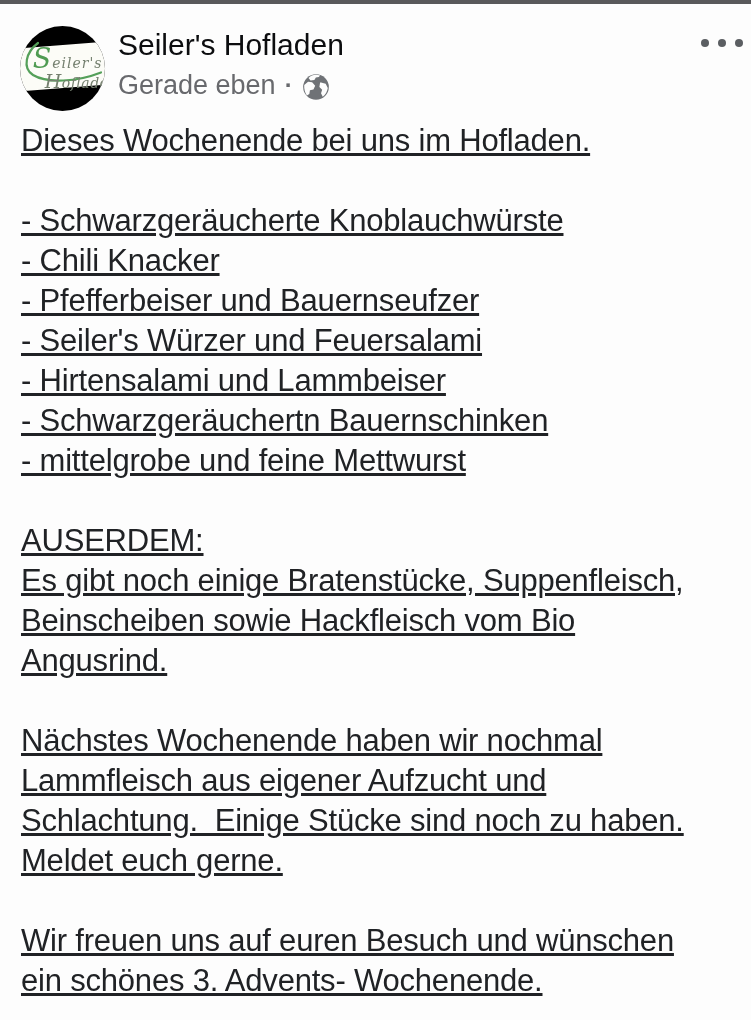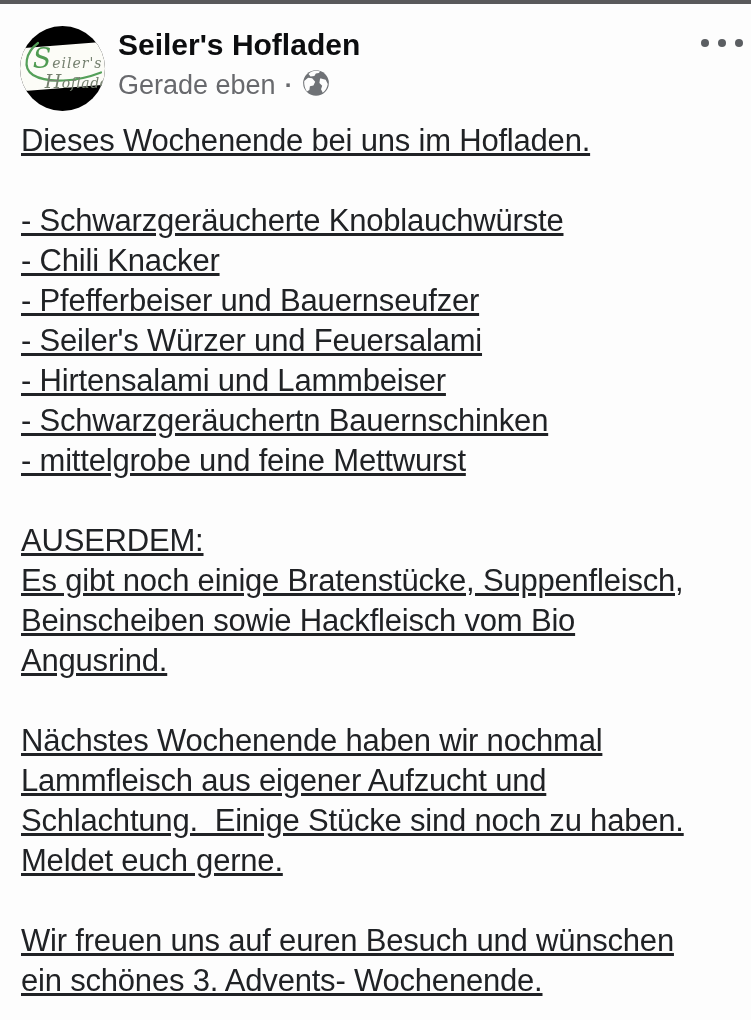--- a/index.html
+++ b/index.html
@@ -69,30 +69,30 @@
     letter-spacing: 0.5px;
     color: #75806f;
     line-height: 1;
   }
   .logo-word2::first-letter { font-size: 19px; }
 
   .author {
     position: absolute;
     left: 118px; top: 27px;
     font-size: 30px;
-    font-weight: bold;
+    font-weight: normal;
     color: #0c0d0f;
     line-height: 36px;
     cursor: pointer;
   }
   .meta {
     position: absolute;
     left: 118px; top: 69px;
     display: flex;
-    align-items: flex-start;
+    align-items: flex-end;
     gap: 9px;
     font-size: 27px;
     color: #68696d;
     line-height: 32px;
   }
   .meta .sep {
     font-weight: bold;
     font-size: 24px;
     color: #68696d;
   }

